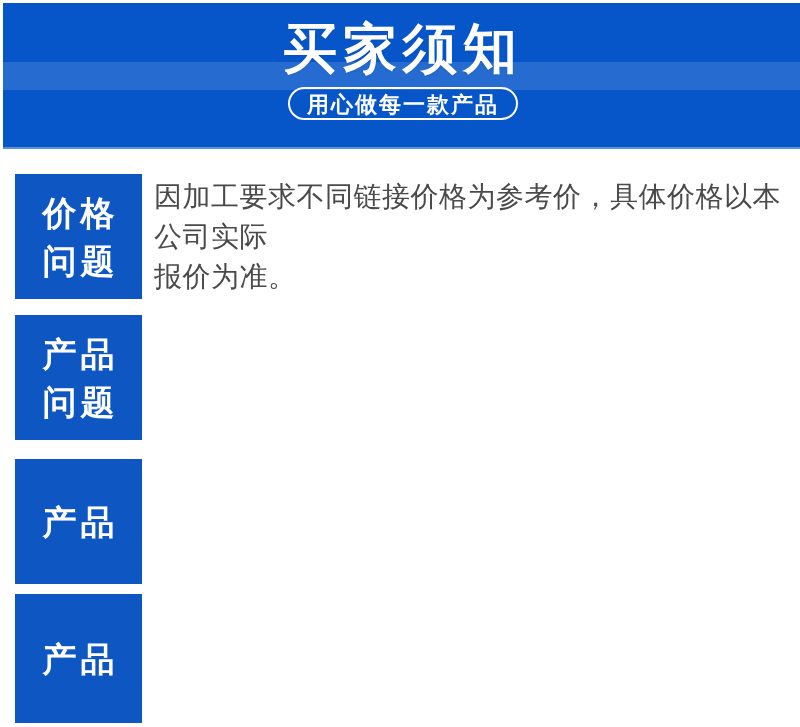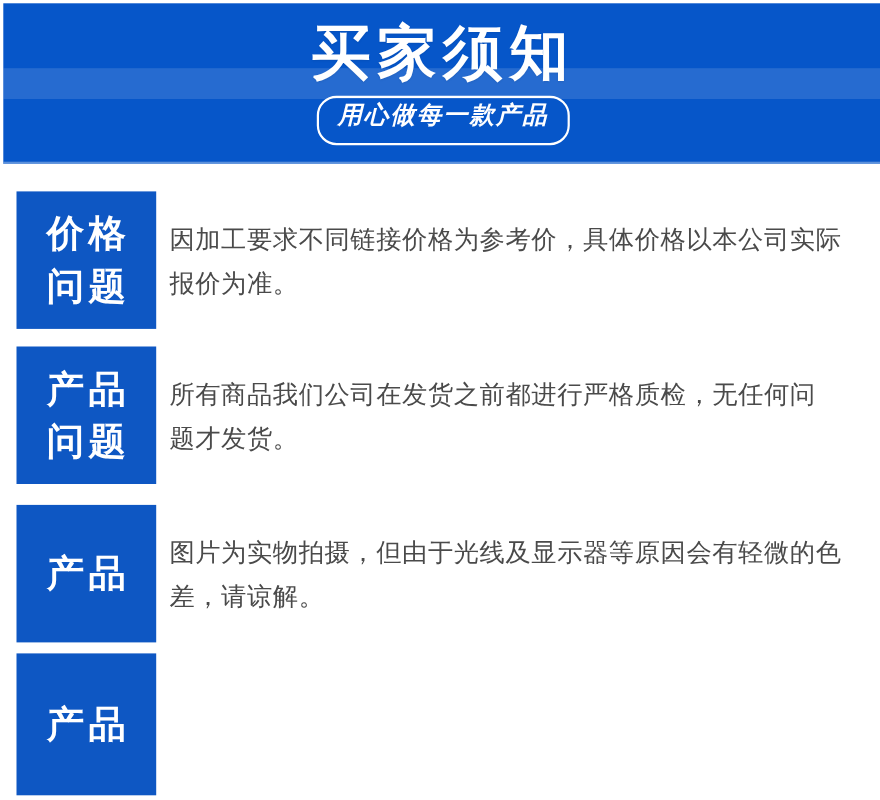--- a/index.html
+++ b/index.html
@@ -39,22 +39,21 @@
     position: relative;
     margin-top: 6px;
     display: flex;
     justify-content: center;
   }
   .pill {
     display: inline-block;
     border: 2px solid #ffffff;
     border-radius: 18px;
     padding: 2px 16px 3px 16px;
-    height: 45px;
-    font-style: italic;
+    height: 33px;
   }
   .pill-text {
     display: block;
     font-size: 22px;
     font-weight: bold;
     letter-spacing: 2px;
     color: #ffffff;
     line-height: 25px;
     white-space: nowrap;
   }
@@ -92,21 +91,21 @@
     font-size: 34px;
     font-weight: bold;
     letter-spacing: 4px;
     line-height: 46px;
     text-indent: 4px; 
     white-space: nowrap;
   }
   .notice-text {
     margin-left: 11px;
     max-width: 645px;
-    font-size: 23px;
+    font-size: 28px;
     color: #4a4a4a;
     line-height: 40px;
     white-space: pre-line;
     letter-spacing: 0.5px;
   }
 </style>
 </head>
 <body>
 
 <div class="page">
@@ -131,30 +130,26 @@
       </div>
       <p class="notice-text">因加工要求不同链接价格为参考价，具体价格以本公司实际
 报价为准。</p>
     </section>
 
     <section class="notice-row s2">
       <div class="label-box">
         <span class="label-line">产品</span>
         <span class="label-line">问题</span>
       </div>
-      <p class="notice-text">所有商品我们公司在发货之前都进行严格质检，无任何问
-题才发货。</p>
     </section>
 
     <section class="notice-row s3">
       <div class="label-box">
         <span class="label-line">产品</span>
       </div>
-      <p class="notice-text">图片为实物拍摄，但由于光线及显示器等原因会有轻微的色
-差，请谅解。</p>
     </section>
 
     <section class="notice-row s4">
       <div class="label-box">
         <span class="label-line">产品</span>
       </div>
     </section>
 
   </main>
 </div>

